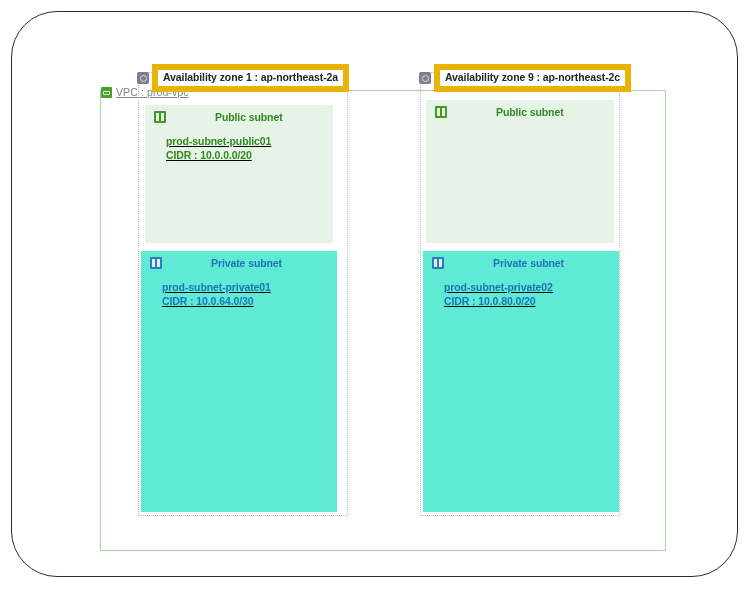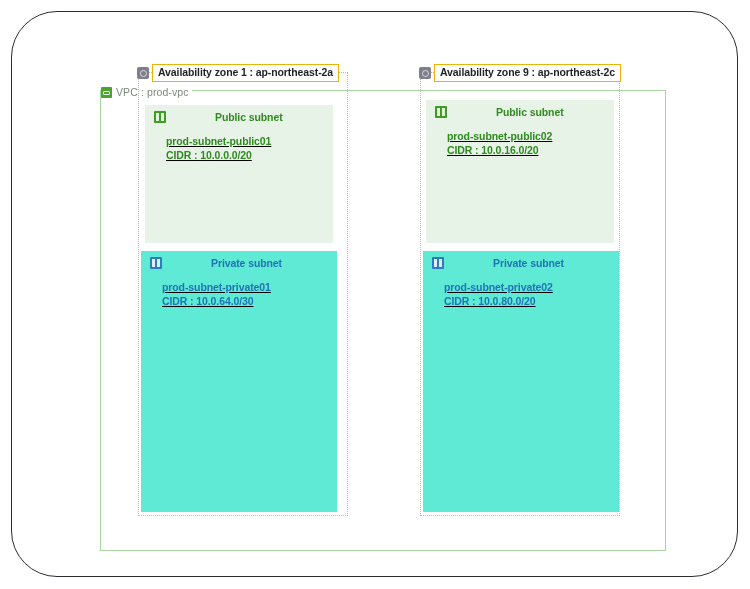--- a/index.html
+++ b/index.html
@@ -56,20 +56,21 @@
     background: #ffffff;
     padding: 0 3px 0 0;
     height: 15px;
     line-height: 15px;
     white-space: nowrap;
   }
   .vpc-label .vpc-text {
     font-size: 10.5px;
     color: #7d8a7b;
     letter-spacing: 0.1px;
+    text-decoration: underline;
   }
 
   
   .icon-sq {
     display: inline-block;
     width: 11px;
     height: 11px;
     flex: 0 0 auto;
     position: relative;
     border-radius: 1px;
@@ -149,21 +150,21 @@
   }
   .az-label {
     position: absolute;
     display: flex;
     align-items: center;
     gap: 3px;
     white-space: nowrap;
   }
   .az-label-chip {
     background: #ffffff;
-    border: 1px solid #eab308;
+    border: 6px solid #eab308;
     box-sizing: border-box;
     padding: 1px 5px 2px 5px;
     font-size: 10.5px;
     color: #23232b;
     font-weight: 700;
     letter-spacing: -0.1px;
     line-height: 13px;
   }
 
   
@@ -255,24 +256,20 @@
   <div class="az-label" style="left:419px; top:64px;">
     <span class="icon-sq icon-az"></span>
     <span class="az-label-chip">Availability zone 9 : ap-northeast-2c</span>
   </div>
 
   <div class="subnet subnet-public" style="left:426px; top:100px; width:188px; height:143px;">
     <div class="subnet-head">
       <span class="icon-sq icon-public"></span>
       <span class="subnet-title">Public subnet</span>
     </div>
-    <div class="subnet-body">
-      <div>prod-subnet-public02</div>
-      <div>CIDR : 10.0.16.0/20</div>
-    </div>
   </div>
 
   <div class="subnet subnet-private" style="left:423px; top:251px; width:196px; height:261px;">
     <div class="subnet-head">
       <span class="icon-sq icon-private"></span>
       <span class="subnet-title">Private subnet</span>
     </div>
     <div class="subnet-body">
       <div>prod-subnet-private02</div>
       <div>CIDR : 10.0.80.0/20</div>

